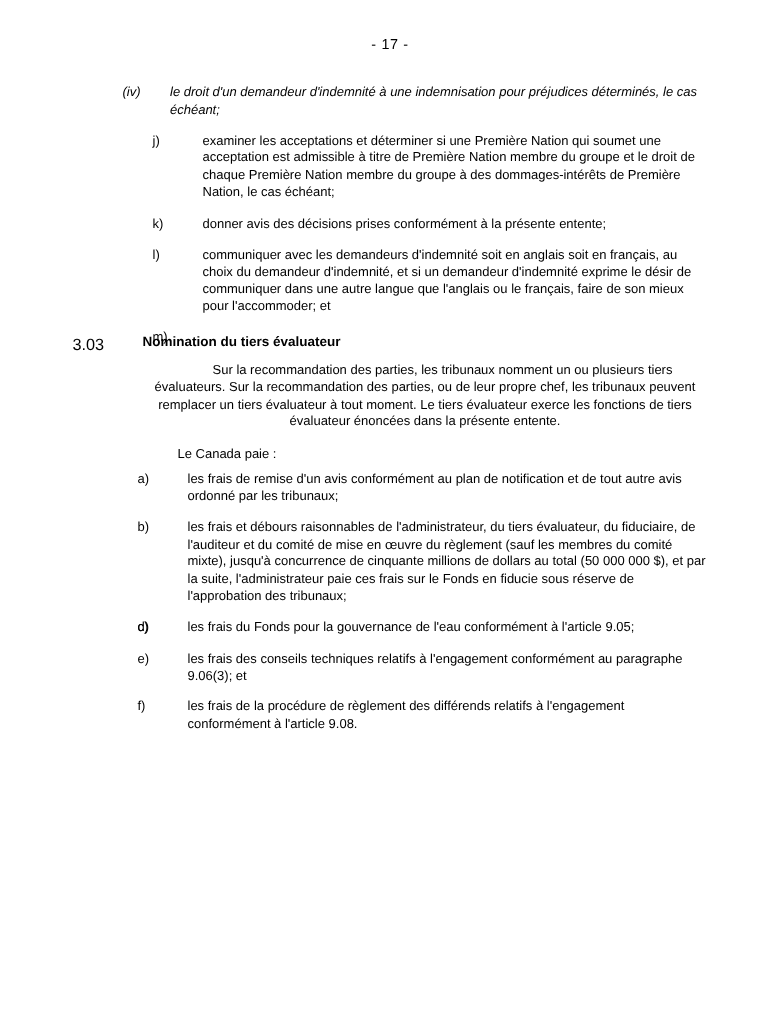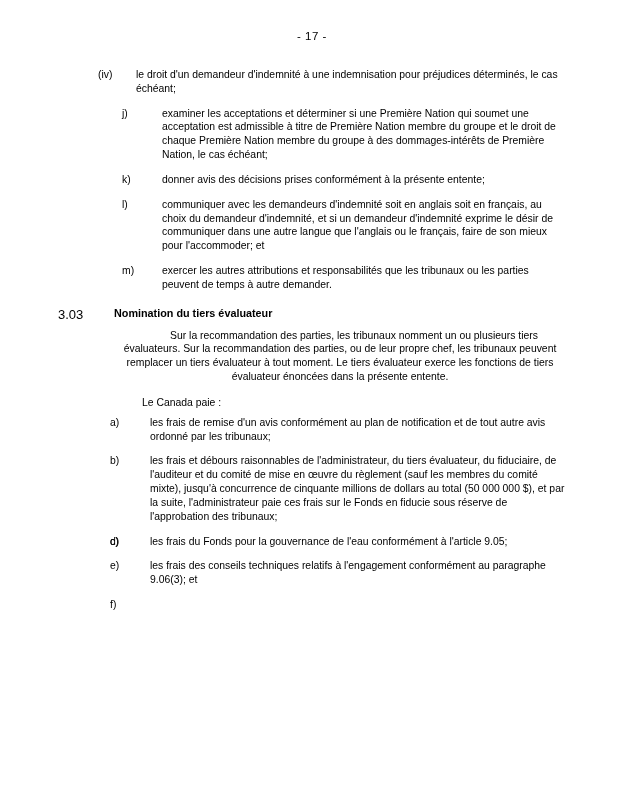--- a/index.html
+++ b/index.html
@@ -42,20 +42,21 @@
     width: 32px;
     text-align: left;
   }   
   .ind-2 { margin-left: 64px; }   
   .ind-3 { margin-left: 52px; }   
 
   .roman-item {
     position: relative;
     margin: 14px 0 11px 0;
     padding-left: 78px;
+    font-style: italic;
   }
   .roman-item .marker {
     position: absolute;
     left: 40px;
     top: 0;
   }
 
   
   .section {
     position: relative;
@@ -109,21 +110,20 @@
       <div class="lettered">
         <span class="marker">k)</span>
         <span>donner avis des décisions prises conformément à la présente entente;</span>
       </div>
       <div class="lettered">
         <span class="marker">l)</span>
         <span>communiquer avec les demandeurs d'indemnité soit en anglais soit en français, au choix du demandeur d'indemnité, et si un demandeur d'indemnité exprime le désir de communiquer dans une autre langue que l'anglais ou le français, faire de son mieux pour l'accommoder; et</span>
       </div>
       <div class="lettered tight">
         <span class="marker">m)</span>
-        <span>exercer les autres attributions et responsabilités que les tribunaux ou les parties peuvent de temps à autre demander.</span>
       </div>
     </div>
 
     <div class="section">
       <span class="num">3.03</span>
       <span class="title">Nomination du tiers évaluateur</span>
     </div>
 
     <div class="section-body indent-first">Sur la recommandation des parties, les tribunaux nomment un ou plusieurs tiers évaluateurs. Sur la recommandation des parties, ou de leur propre chef, les tribunaux peuvent remplacer un tiers évaluateur à tout moment. Le tiers évaluateur exerce les fonctions de tiers évaluateur énoncées dans la présente entente.</div>
 
@@ -145,17 +145,18 @@
       <div class="lettered">
         <span class="marker">d)</span>
         <span>les frais du Fonds pour la gouvernance de l'eau conformément à l'article 9.05;</span>
       </div>
       <div class="lettered">
         <span class="marker">e)</span>
         <span>les frais des conseils techniques relatifs à l'engagement conformément au paragraphe 9.06(3); et</span>
       </div>
       <div class="lettered">
         <span class="marker">f)</span>
+        <span>les frais de la procédure de règlement des différends relatifs à l'engagement conformément à l'article 9.08.</span>
       </div>
     </div>
 
   </div>
 </div>
 
 </body></html>

